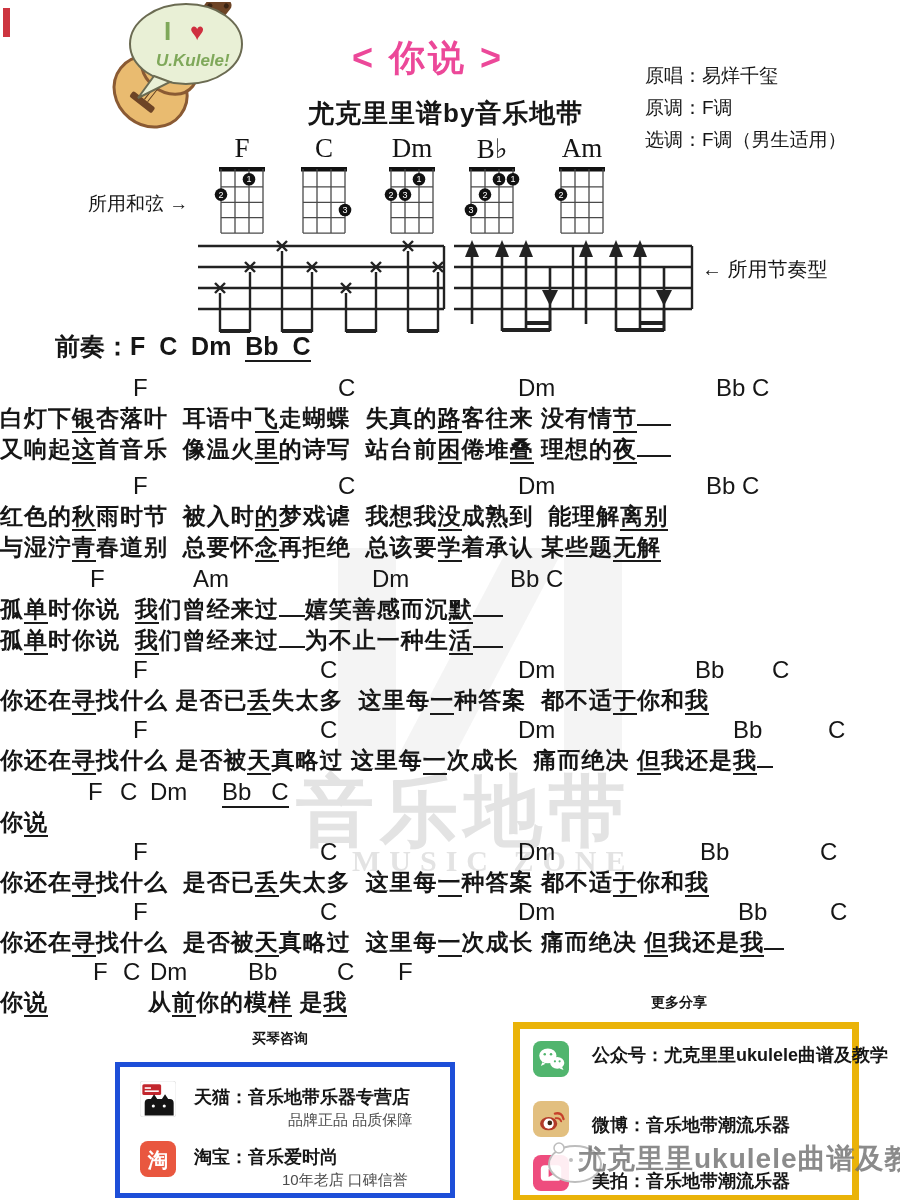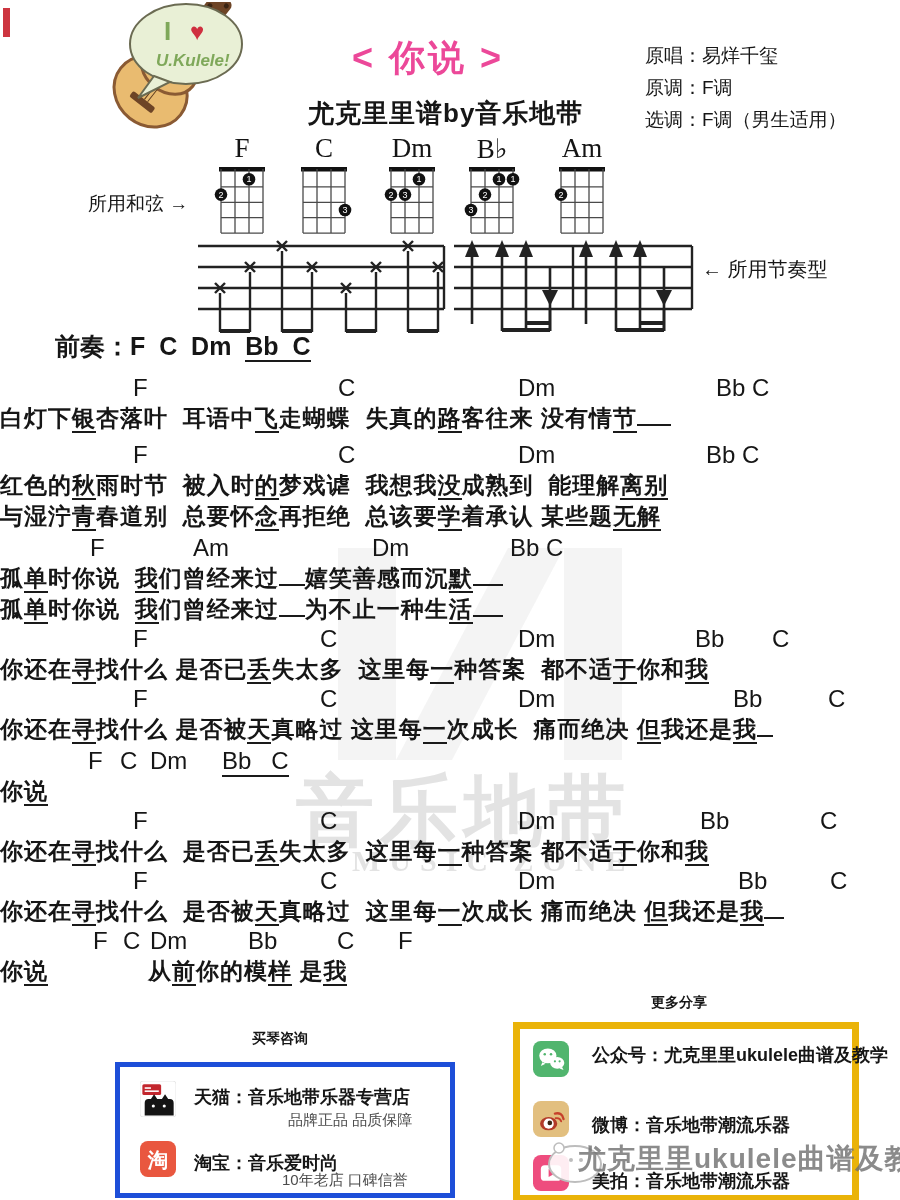--- a/index.html
+++ b/index.html
@@ -3,21 +3,21 @@
 <meta charset="utf-8">
 <style>
   html,body{margin:0;padding:0}
   body{width:900px;height:1200px;position:relative;background:#ffffff;overflow:hidden;
        font-family:"Liberation Sans",sans-serif;color:#161616}
   .abs{position:absolute}
   
   #red-tick{left:3px;top:8px;width:7px;height:29px;background:#cd3540}
   #page-title{left:352px;top:34px;font-size:36px;font-weight:700;letter-spacing:3px;white-space:pre}
   #subtitle{left:308px;top:96px;font-size:26px;font-weight:700;letter-spacing:1px}
-  #info-block{left:645px;top:40px;font-size:19px;line-height:32px;font-weight:500}
+  #info-block{left:645px;top:60px;font-size:19px;line-height:32px;font-weight:500}
   
   #chords-label{left:88px;top:191px;font-size:19px;font-weight:500}
   .chord-diagram{position:absolute;top:165px;width:48px}
   .chord-name{position:absolute;top:-32px;left:0;width:48px;text-align:center;
               font-family:"Liberation Serif",serif;font-size:27px;color:#141414}
   
   #rhythm-label{left:702px;top:256px;font-size:20px;font-weight:400}
   
   #prelude{left:55px;top:330px;font-size:25px;font-weight:600;white-space:pre}
   
@@ -254,20 +254,21 @@
 
 <div id="lyrics-root">
     <div style="margin-top: 2px;">
       <div class="chord-row">
         <span style="left: 133px;">F</span>
         <span style="left: 338px;">C</span>
         <span style="left: 518px;">Dm</span>
         <span style="left: 716px;">Bb C</span>
       </div>
       <div class="lyric-line"><span>白灯下</span><span class="u">银</span><span>杏落叶  耳语中</span><span class="u">飞</span><span>走蝴蝶  失真的</span><span class="u">路</span><span>客往来 没有情</span><span class="u">节</span><span class="gap u" style="width: 34px;"></span></div>
+      <div class="lyric-line"><span>又响起</span><span class="u">这</span><span>首音乐  像温火</span><span class="u">里</span><span>的诗写  站台前</span><span class="u">困</span><span>倦堆</span><span class="u">叠</span><span> 理想的</span><span class="u">夜</span><span class="gap u" style="width: 34px;"></span></div>
     </div>
     <div style="margin-top: 7px;">
       <div class="chord-row">
         <span style="left: 133px;">F</span>
         <span style="left: 338px;">C</span>
         <span style="left: 518px;">Dm</span>
         <span style="left: 706px;">Bb C</span>
       </div>
       <div class="lyric-line"><span>红色的</span><span class="u">秋</span><span>雨时节  被入时</span><span class="u">的</span><span>梦戏谑  我想我</span><span class="u">没</span><span>成熟到  能理解</span><span class="u">离别</span></div>
       <div class="lyric-line"><span>与湿泞</span><span class="u">青</span><span>春道别  总要怀</span><span class="u">念</span><span>再拒绝  总该要</span><span class="u">学</span><span>着承认 某些题</span><span class="u">无解</span></div>
@@ -352,21 +353,21 @@
         <path d="M6,44 V28 q0,-5 5,-5 h3 l4,-6 4,6 h6 l4,-6 4,6 h2 q5,0 5,5 v16 z" fill="#141414"></path>
         <circle cx="17" cy="32" r="2" fill="#fff"></circle>
         <circle cx="31" cy="32" r="2" fill="#fff"></circle>
       </svg></div>
     <div class="f-line1" style="left: 74px; top: 18px;">天猫：音乐地带乐器专营店</div>
     <div class="f-line2" style="left: 168px; top: 44px;">品牌正品 品质保障</div>
     <div class="f-icon" style="left: 20px; top: 74px;"><svg viewBox="0 0 46 46" width="36" height="36">
         <rect width="46" height="46" rx="10" fill="#e9573f"></rect>
         <text x="23" y="33" font-size="26" font-weight="700" fill="#fff" text-anchor="middle">淘</text>
       </svg></div>
-    <div class="f-line1" style="left: 74px; top: 84px; text-align: center;">淘宝：音乐爱时尚</div>
+    <div class="f-line1" style="left: 74px; top: 78px; text-align: center;">淘宝：音乐爱时尚</div>
     <div class="f-line2" style="left: 162px; top: 104px;">10年老店 口碑信誉</div>
   </div>
 <div class="abs box-header" id="footer-right-header">更多分享</div>
 <div class="abs" id="footer-right-box">
     <div class="f-icon" style="left: 13px; top: 12px;"><svg viewBox="0 0 46 46" width="36" height="36">
         <rect width="46" height="46" rx="10" fill="#51b56e"></rect>
         <ellipse cx="19" cy="19" rx="11" ry="9.5" fill="#fff"></ellipse>
         <path d="M12 27 l-2 5 6 -3 z" fill="#fff"></path>
         <circle cx="15" cy="17" r="1.6" fill="#51b56e"></circle>
         <circle cx="23" cy="17" r="1.6" fill="#51b56e"></circle>

